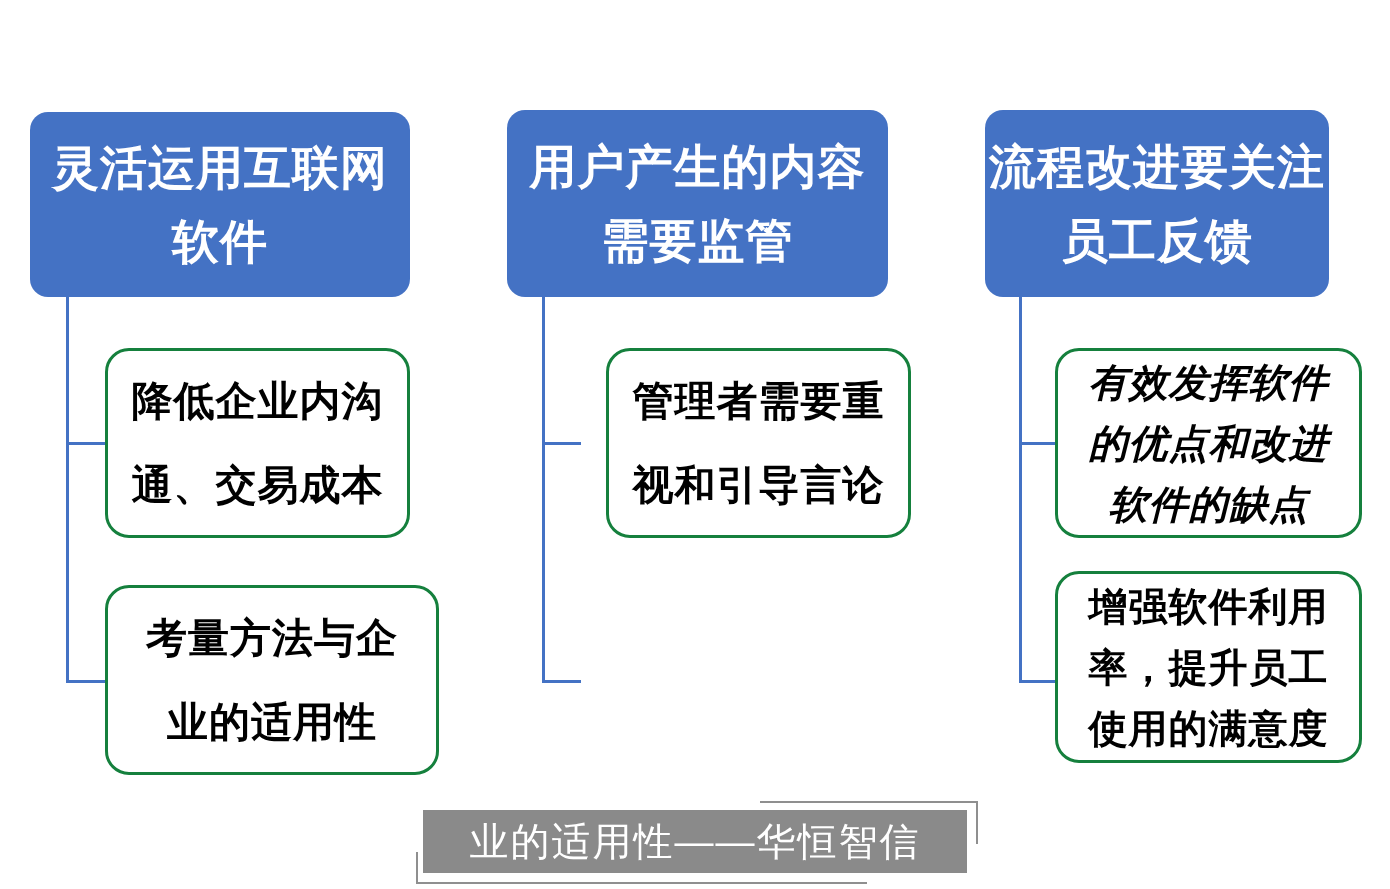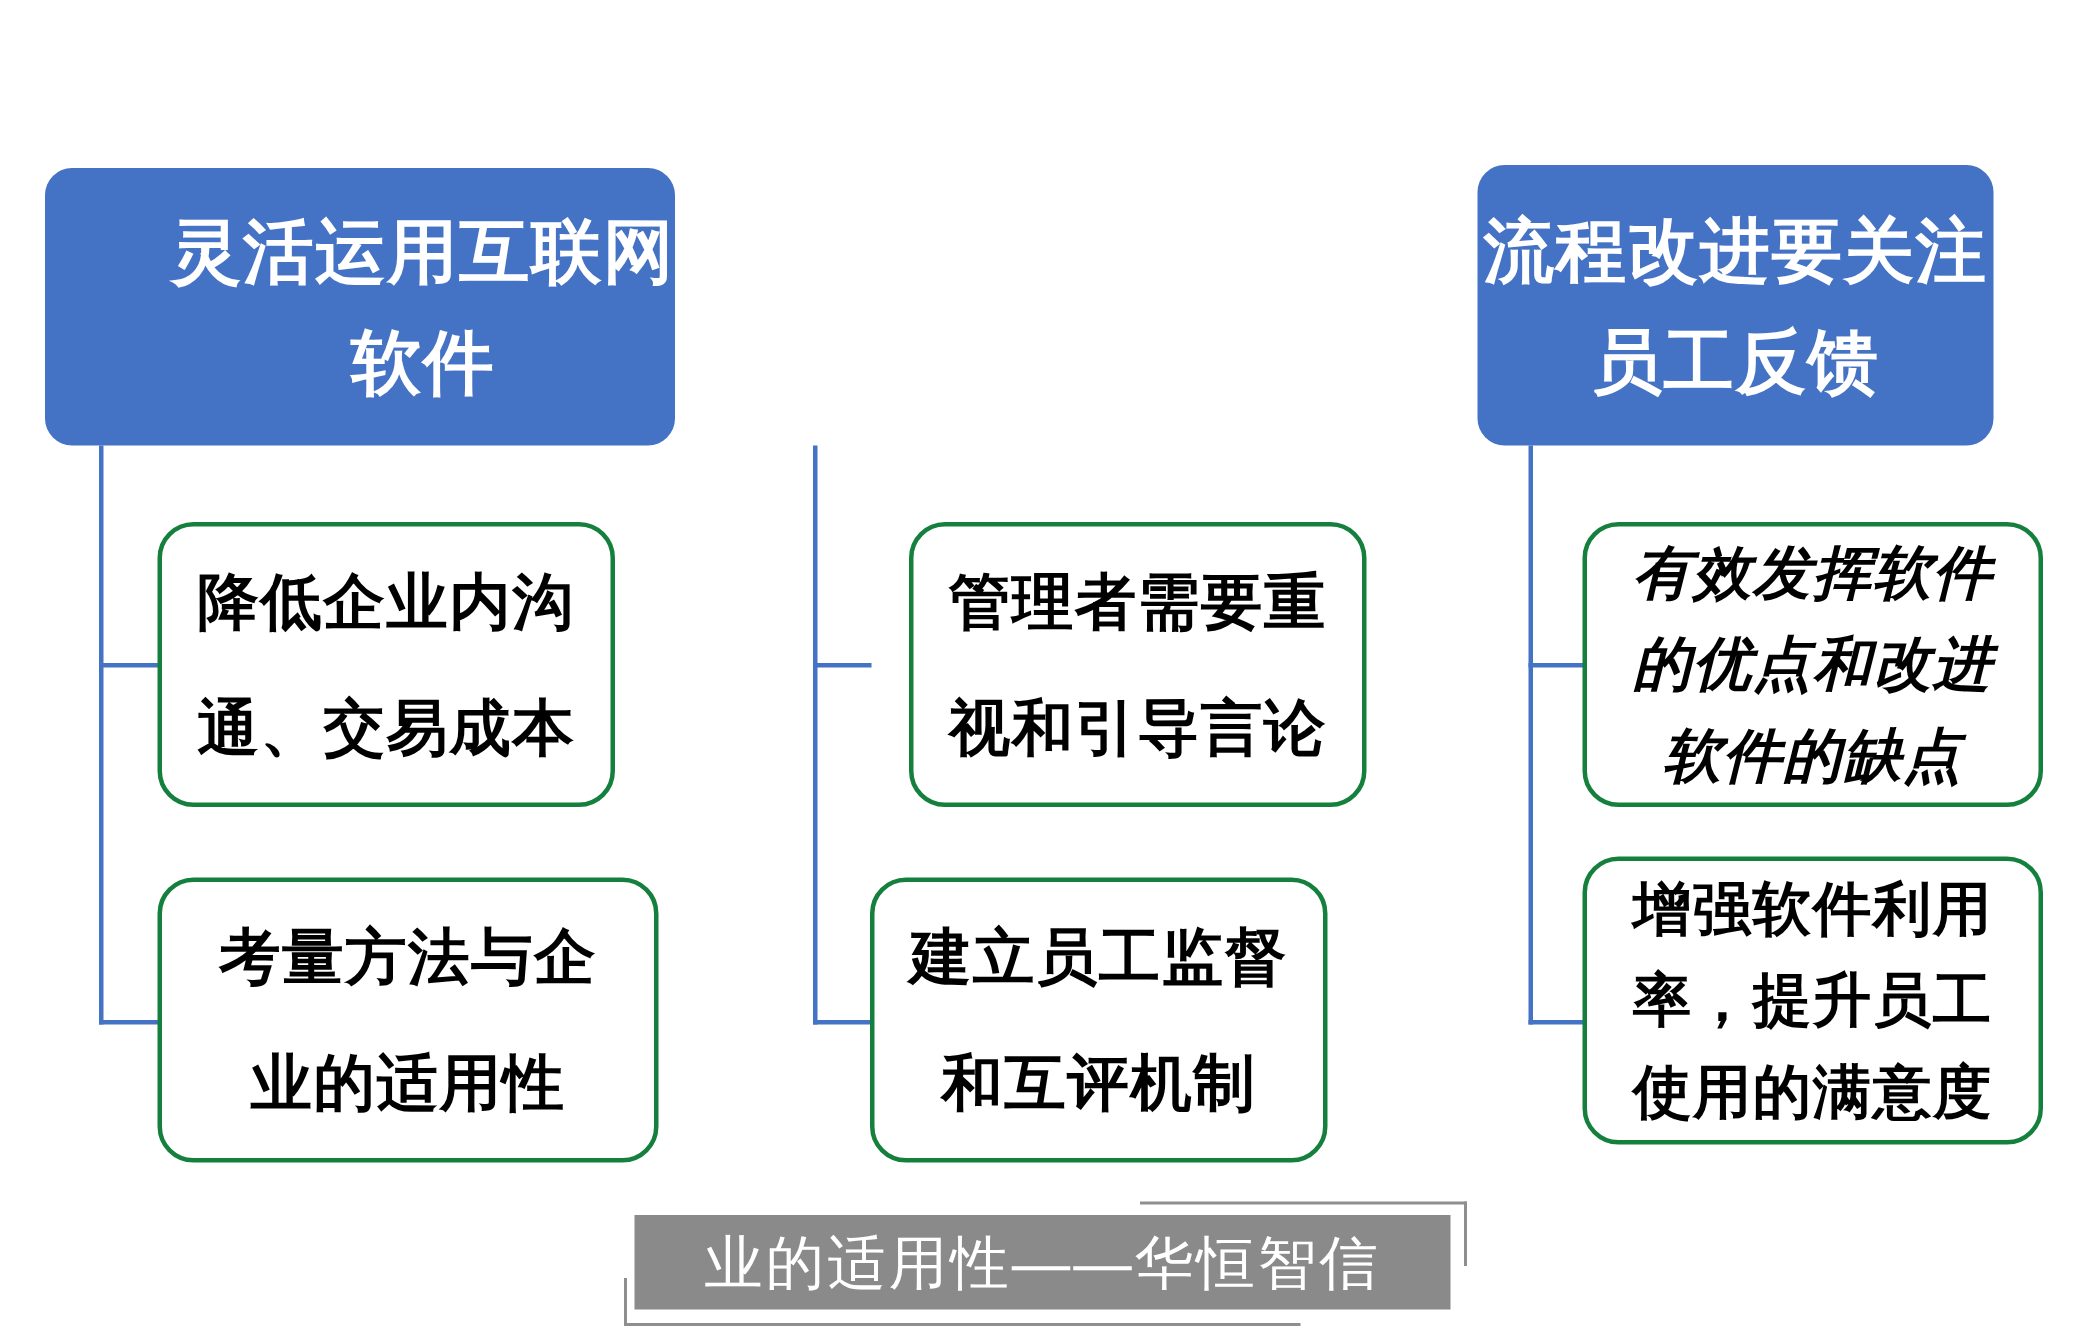--- a/index.html
+++ b/index.html
@@ -89,46 +89,46 @@
   .corner-bl {
     border-left: 2px solid #8f8f8f;
     border-bottom: 2px solid #8f8f8f;
   }
 </style>
 </head>
 <body>
 
 <div class="canvas">
 
-  <div class="abs header-box" style="left:30px; top:112px; width:420px; height:185px;justify-content:flex-end;">
+  <div class="abs header-box" style="left:30px; top:112px; width:380px; height:185px;">
     <span class="txt">灵活运用互联网
 软件</span>
   </div>
   <div class="abs conn-v" style="left:66px; top:297px; height:386px;"></div>
   <div class="abs conn-h" style="left:66px; top:442px; width:40px;"></div>
   <div class="abs conn-h" style="left:66px; top:680px; width:40px;"></div>
   <div class="abs child-box" style="left:105px; top:348px; width:305px; height:190px;">
     <span class="txt">降低企业内沟
 通、交易成本</span>
   </div>
   <div class="abs child-box" style="left:105px; top:585px; width:334px; height:190px;font-family:Liberation Serif, serif;">
     <span class="txt">考量方法与企
 业的适用性</span>
   </div>
 
+  <div class="abs header-box" style="left:507px; top:110px; width:381px; height:187px;">
+    <span class="txt">用户产生的内容
+需要监管</span>
+  </div>
   <div class="abs conn-v" style="left:542px; top:297px; height:386px;"></div>
   <div class="abs conn-h" style="left:542px; top:442px; width:39px;"></div>
   <div class="abs conn-h" style="left:542px; top:680px; width:39px;"></div>
   <div class="abs child-box" style="left:580px; top:348px; width:305px; height:190px;margin-left:26px;">
     <span class="txt">管理者需要重
 视和引导言论</span>
-  </div>
-  <div class="abs child-box" style="left:580px; top:585px; width:305px; height:190px;">
-    <span class="txt">建立员工监督
-和互评机制</span>
   </div>
 
   <div class="abs header-box" style="left:985px; top:110px; width:344px; height:187px;">
     <span class="txt">流程改进要关注
 员工反馈</span>
   </div>
   <div class="abs conn-v" style="left:1019px; top:297px; height:386px;"></div>
   <div class="abs conn-h" style="left:1019px; top:442px; width:37px;"></div>
   <div class="abs conn-h" style="left:1019px; top:680px; width:37px;"></div>
   <div class="abs child-box three-line" style="left:1055px; top:348px; width:307px; height:190px;font-style:italic;">

